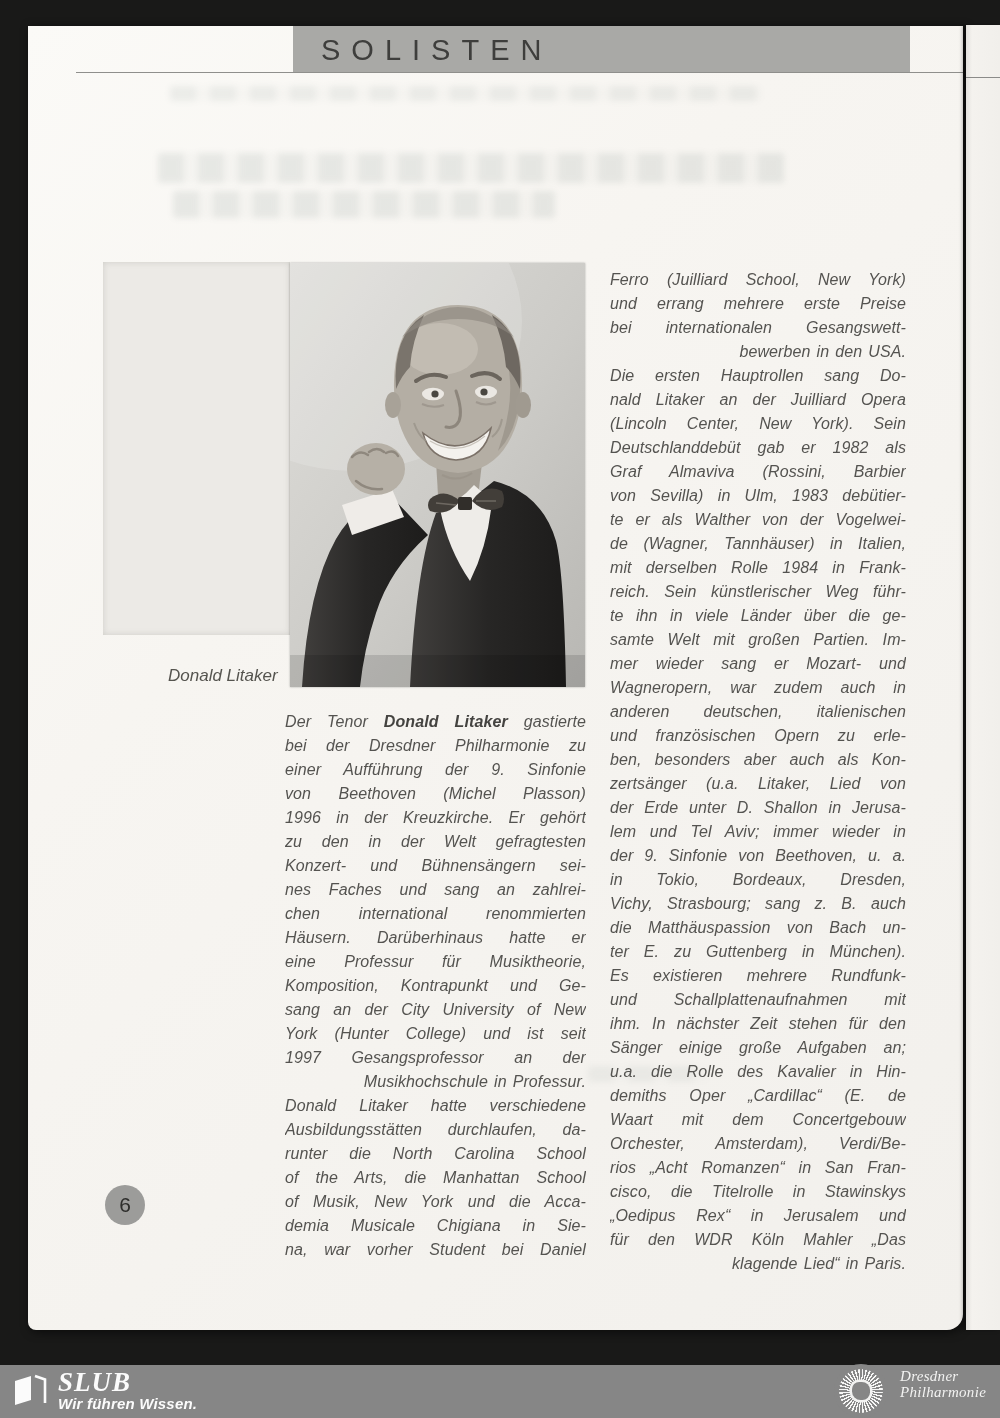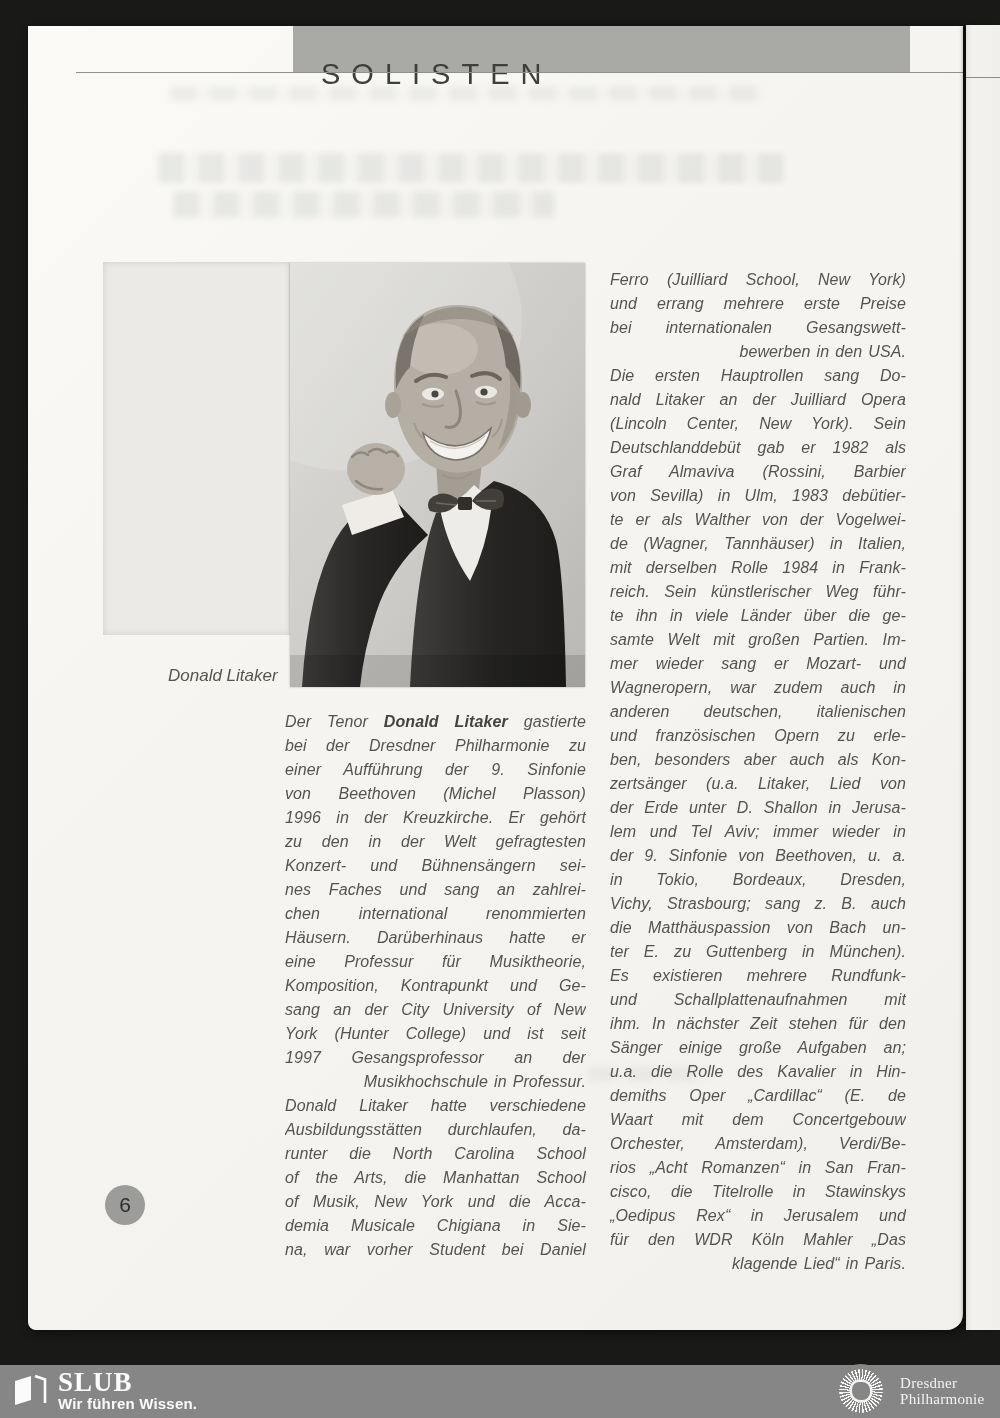--- a/index.html
+++ b/index.html
@@ -27,21 +27,21 @@
     background:linear-gradient(90deg,#e3e1dd 0,#f4f2ee 6px,#f1efeb 100%);
     box-shadow:-3px 0 4px rgba(0,0,0,.35);
   }
   .sliver-rule{position:absolute;left:0;top:52px;width:100%;height:1px;background:#8b8b89;}
   .header-bar{
     position:absolute;left:265px;top:0;width:617px;height:46px;
     background:var(--header-bar);
   }
   .header-title{
     display:block;padding-left:28px;line-height:48px;
-    font-size:29px;letter-spacing:11px;color:#3e3e3c;font-weight:400;margin-top:24px;
+    font-size:29px;letter-spacing:11px;color:#3e3e3c;font-weight:400;
   }
   .header-rule{position:absolute;left:48px;top:46px;width:887px;height:1px;background:#8f8f8c;}
   
   .ghost{position:absolute;filter:blur(3px);opacity:.13;border-radius:3px;
     background:repeating-linear-gradient(90deg,#70807c 0 26px,rgba(112,128,124,.25) 26px 40px);}
   .ghost.g1{left:142px;top:60px;width:592px;height:15px;opacity:.10;}
   .ghost.g2{left:130px;top:127px;width:626px;height:30px;}
   .ghost.g3{left:145px;top:165px;width:382px;height:27px;}
   .ghost.g4{left:560px;top:1040px;width:120px;height:16px;opacity:.08;}
   
@@ -62,27 +62,27 @@
   }
   .tline::after{content:"";display:inline-block;width:100%;height:0;}
   .tline.flush{text-align:right;}
   .tline strong{font-weight:bold;color:#444340;}
   .page-number{
     position:absolute;left:77px;top:1159px;width:40px;height:40px;border-radius:50%;
     background:#9c9c9a;color:#2e2e2c;font-size:21px;
     display:flex;align-items:center;justify-content:center;
   }
   
-  .footer{position:absolute;left:0;top:1365px;width:1000px;height:53px;background:var(--footer-bar);}
+  .footer{position:absolute;left:0;top:1365px;width:1000px;height:53px;background:var(--footer-bar);font-style:italic;}
   .slub{position:absolute;left:12px;top:4px;display:flex;align-items:flex-start;cursor:pointer;}
   .slub-book{margin-top:4px;}
   .slub-text{margin-left:10px;color:#fbfbfb;}
   .slub-name{font-family:"Liberation Serif", serif;font-weight:bold;font-size:27px;line-height:27px;letter-spacing:1px;}
   .slub-tagline{font-weight:bold;font-size:15px;line-height:15px;letter-spacing:.2px;}
-  .dp{position:absolute;left:838px;top:3px;display:flex;align-items:center;cursor:pointer;}
+  .dp{position:absolute;left:838px;top:3px;display:flex;cursor:pointer;}
   .sunburst{
     position:relative;width:46px;height:46px;border-radius:50%;
     background:repeating-conic-gradient(from 2deg,#f7f7f6 0deg 4.5deg,rgba(255,255,255,0) 4.5deg 10deg);
   }
   .sunburst::before{ 
     content:"";position:absolute;inset:-4px;border-radius:50%;
     box-shadow:0 0 0 5px var(--footer-bar) inset;
   }
   .sunburst::after{ 
     content:"";position:absolute;left:14px;top:14px;width:18px;height:18px;border-radius:40% 45% 42% 48%;

